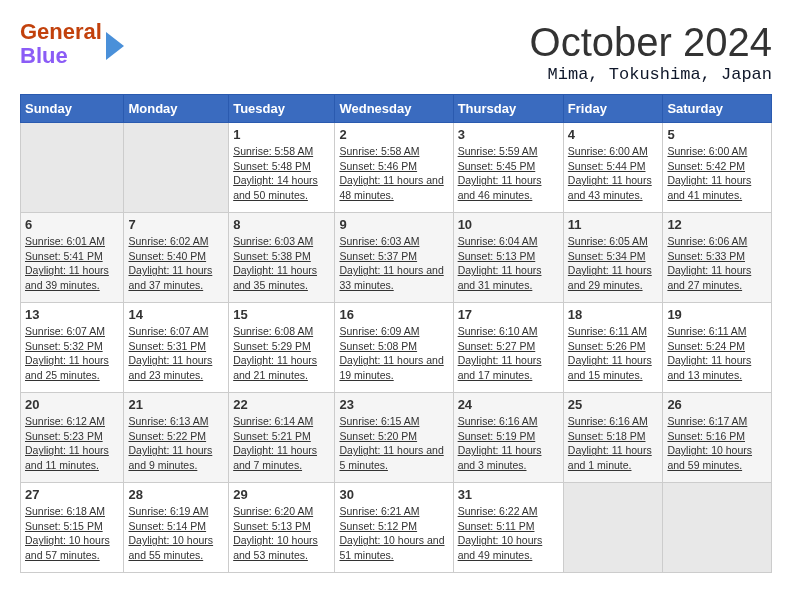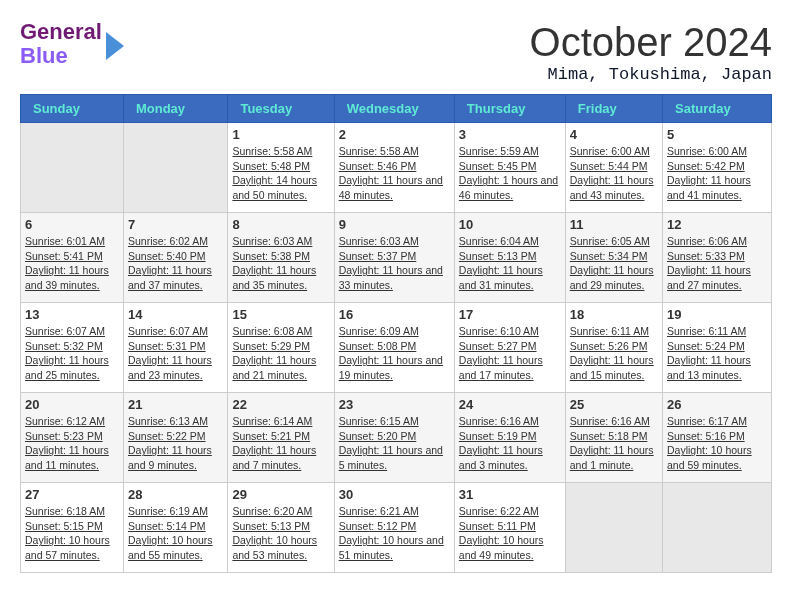--- a/index.html
+++ b/index.html
@@ -20,21 +20,21 @@
       display: flex;
       align-items: center;
     }
     .logo-text {
       font-size: 22px;
       font-weight: bold;
       color: #333;
       line-height: 1.1;
     }
     .logo-text span {
-      color: #701a75;
+      color: #c2410c;
     }
     .logo-arrow {
       width: 0;
       height: 0;
       border-top: 14px solid transparent;
       border-bottom: 14px solid transparent;
       border-left: 18px solid #4a90d9;
       margin-left: 4px;
       margin-top: 4px;
     }
@@ -51,22 +51,22 @@
       color: #0f172a;
       font-family: Liberation Mono, monospace;
     }
     table {
       width: 100%;
       border-collapse: collapse;
       font-size: 11px;
     }
     thead tr th {
       background-color: #3a6bbf;
-      color: #5eead4;
-      padding: 6px 12px;
+      color: #ffffff;
+      padding: 6px 4px;
       text-align: left;
       font-size: 13px;
       font-weight: bold;
       border: 1px solid #2a5aaf;
     }
     tbody tr td {
       border: 1px solid #ccc;
       vertical-align: top;
       padding: 4px;
       min-height: 80px;
@@ -142,21 +142,21 @@
           <span>Sunrise: 5:58 AM</span><br>
           <span>Sunset: 5:46 PM</span><br>
           <span>Daylight: 11 hours and 48 minutes.</span>
         </div>
       </td>
         <td>
         <div class="day-num">3</div>
         <div class="cell-content">
           <span>Sunrise: 5:59 AM</span><br>
           <span>Sunset: 5:45 PM</span><br>
-          <span>Daylight: 1 hours and 46 minutes.</span>
+          <span>Daylight: 11 hours and 46 minutes.</span>
         </div>
       </td>
         <td>
         <div class="day-num">4</div>
         <div class="cell-content">
           <span>Sunrise: 6:00 AM</span><br>
           <span>Sunset: 5:44 PM</span><br>
           <span>Daylight: 11 hours and 43 minutes.</span>
         </div>
       </td>

